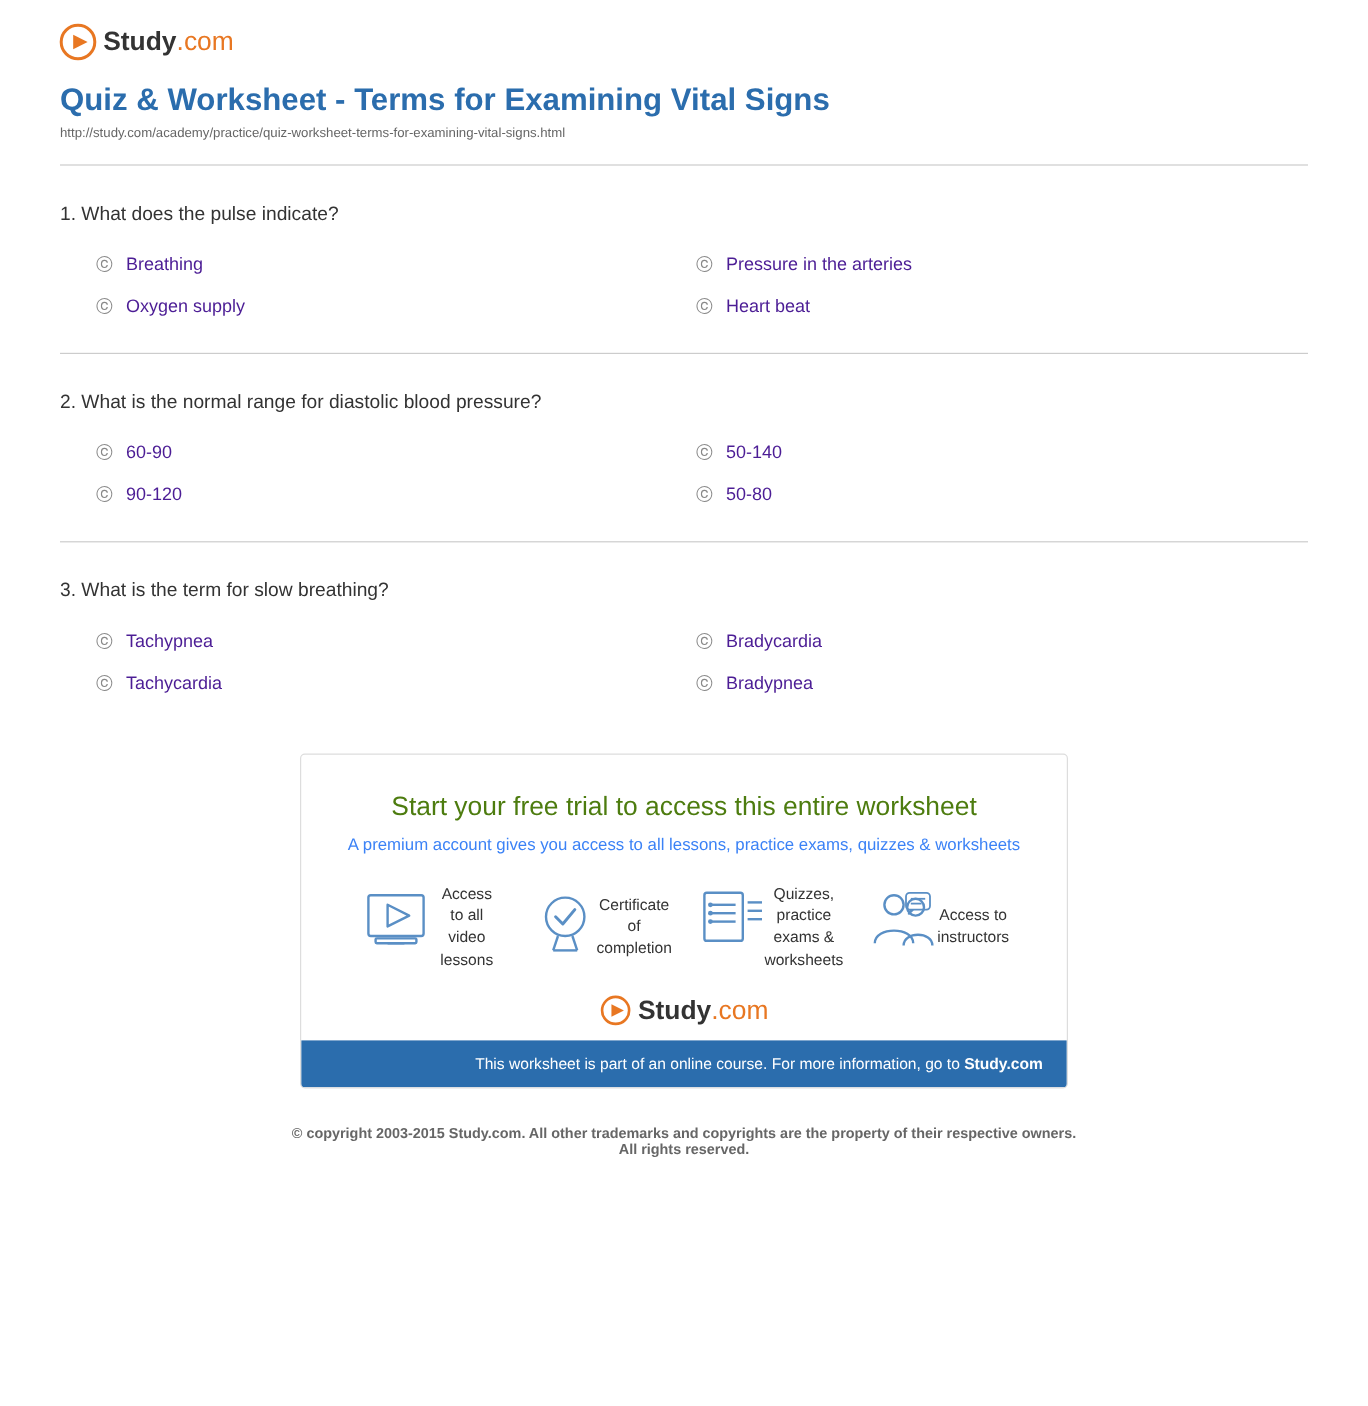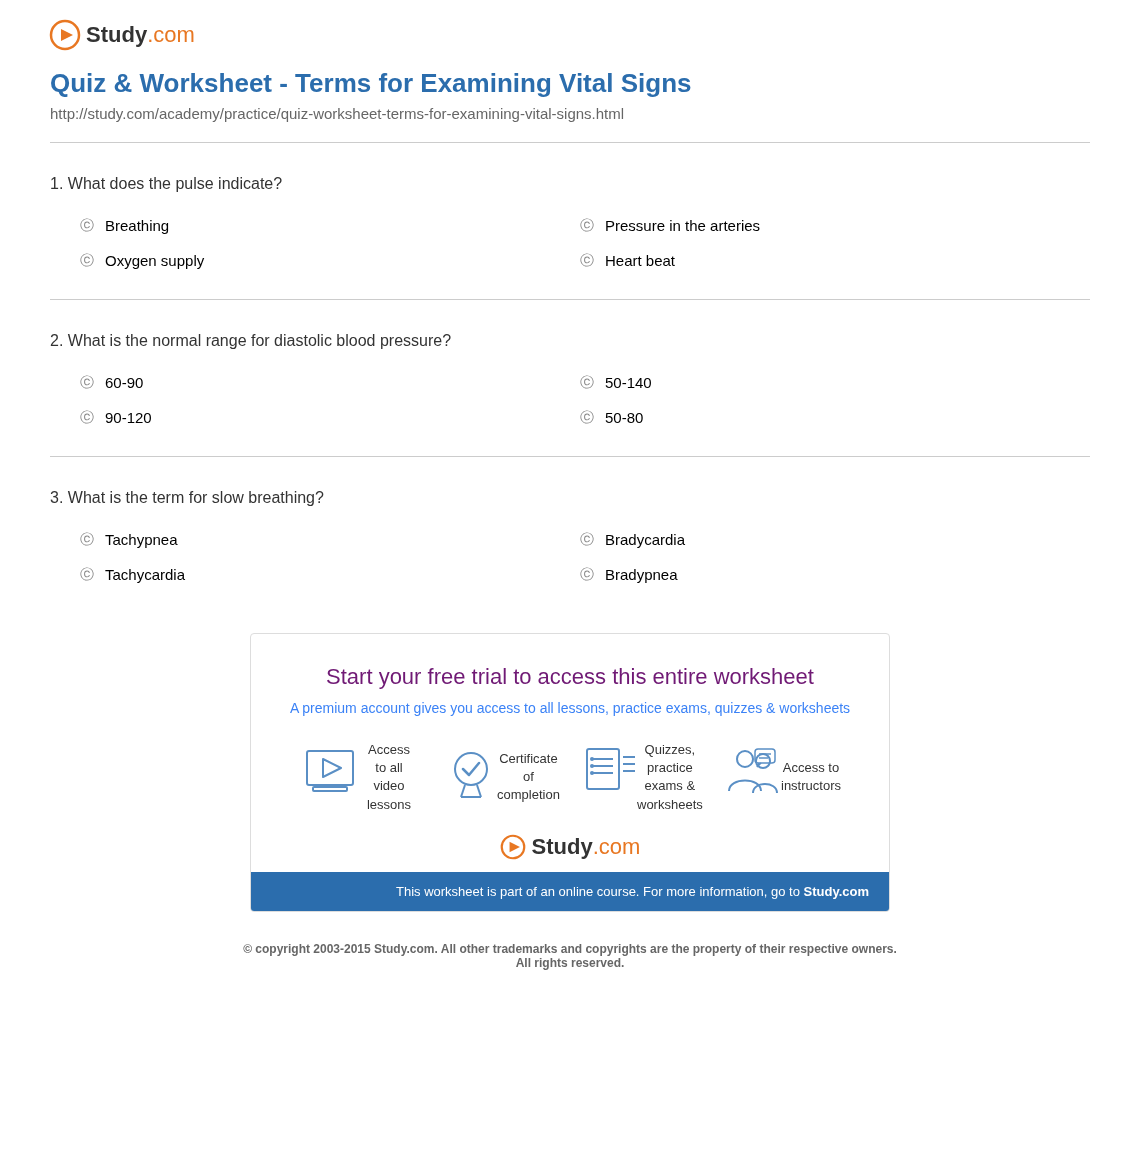--- a/index.html
+++ b/index.html
@@ -29,21 +29,21 @@
       height: 30px;
     }
     .page-title {
       font-size: 26px;
       color: #2b6dad;
       font-weight: bold;
       margin-bottom: 6px;
     }
     .page-url {
       color: #666;
-      font-size: 15px;
+      font-size: 11px;
       margin-bottom: 20px;
     }
     .divider {
       border: none;
       border-top: 1px solid #ccc;
       margin: 10px 0 20px 0;
     }
     .question-block {
       margin-bottom: 10px;
     }
@@ -60,21 +60,21 @@
       column-gap: 20px;
       padding: 0 30px 20px 30px;
     }
     .answer-item {
       display: flex;
       align-items: center;
       gap: 10px;
     }
     .answer-label {
       font-size: 15px;
-      color: #000000;
+      color: #4c1d95;
     }
     
     .radio-c {
       display: inline-block;
       width: 15px;
       height: 15px;
       flex-shrink: 0;
       font-size: 14px;
       color: #888;
       line-height: 1;
@@ -85,21 +85,21 @@
       border: 1px solid #ddd;
       border-radius: 4px;
       margin: 30px auto;
       max-width: 640px;
       text-align: center;
       padding: 30px 30px 0 30px;
       overflow: hidden;
     }
     .promo-title {
       font-size: 22px;
-      color: #701a75;
+      color: #4d7c0f;
       margin-bottom: 10px;
       font-weight: normal;
     }
     .promo-subtitle {
       font-size: 14px;
       color: #3b82f6;
       margin-bottom: 25px;
     }
     .promo-features {
       display: flex;

